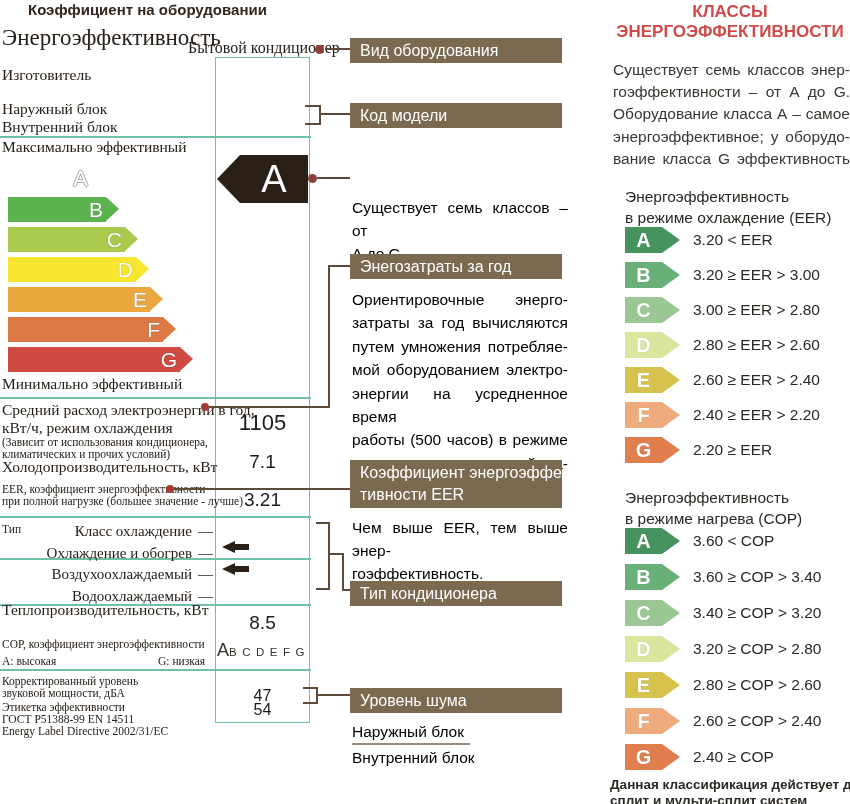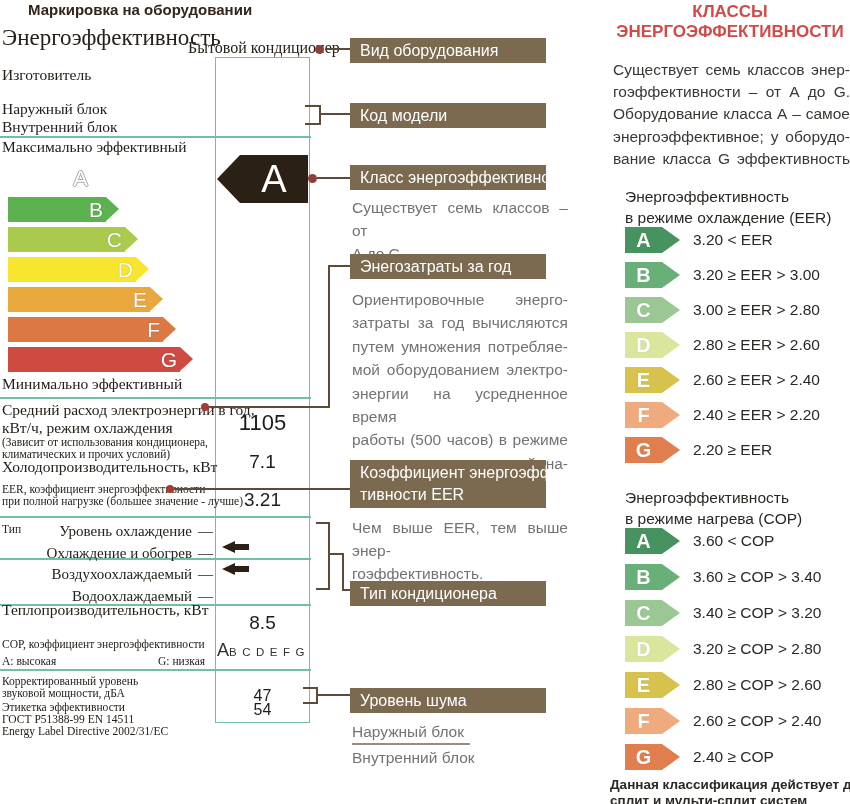--- a/index.html
+++ b/index.html
@@ -44,26 +44,26 @@
   .blk .bh{width:0;height:0;border-top:6.5px solid transparent;border-bottom:6.5px solid transparent;
            border-right:13px solid #2a2016}
   .blk .btl{width:14px;height:6px;background:#2a2016}
   #blk1{left:222px;top:541px}
   #blk2{left:222px;top:563px}
   
   #copletters{left:217px;top:640px;width:92px;display:flex;align-items:baseline;color:#35302b}
   .copA{font-size:18px}
   .coprest{font-size:11.5px;letter-spacing:5.5px;}
   
-  .callout{left:350px;width:196px;background:#7b6950;color:#fff;font-size:16px;line-height:25px;
+  .callout{left:350px;width:212px;background:#7b6950;color:#fff;font-size:16px;line-height:25px;
            height:25px;padding-left:10px;box-sizing:border-box;white-space:nowrap}
   #cb1{top:38px}#cb2{top:103px}#cb3{top:165px}#cb4{top:254px}
   #cb5{top:460px;height:48px;line-height:22px;padding-top:2px}
   #cb6{top:581px}#cb7{top:688px}
-  .mid{left:352px;width:216px;color:#737373;font-size:15.5px}
+  .mid{left:352px;width:216px;color:#000000;font-size:15.5px}
   .jl{text-align:justify;text-align-last:justify}
   #mclassnote{top:196px;line-height:23px}
   #mpara{top:288px;line-height:23.4px}
   #meernote{top:516px;line-height:23px}
   #mnar{top:723px;white-space:nowrap}
   #mdivider{top:743px;left:352px;width:118px;height:2px;background:#9a8d80}
   #mvnu{top:749px;white-space:nowrap}
   
   #ptitle{left:610px;top:2px;width:240px;text-align:center;color:#cf4b49;font-weight:bold;
           font-size:17px;line-height:19.5px}
@@ -78,21 +78,21 @@
   .rrow .rt{width:0;height:0;border-top:13px solid transparent;border-bottom:13px solid transparent;
             border-left-width:18px;border-left-style:solid}
   .rrow .rx{margin-left:13px;font-size:15.5px;color:#2c2824;white-space:nowrap}
   #rfooter{left:610px;top:777px;font-size:13.5px;font-weight:bold;color:#2c2824;line-height:15.5px;white-space:nowrap}
 </style>
 </head>
 <body>
 
 <div id="canvas">
 
-  <div id="pagetitle" class="p">Маркировка на оборудовании</div>
+  <div id="pagetitle" class="p">Коэффициент на оборудовании</div>
   <div id="lheading" class="p serif">Энергоэффективность</div>
   <div id="ldevice" class="p serif">Бытовой кондиционер</div>
 
   <div id="labelbox" class="p"></div>
   <div class="p teal hline" style="top:136px"></div>
   <div class="p teal hline" style="top:397px"></div>
   <div class="p teal hline" style="top:516px"></div>
   <div class="p teal hline" style="top:558px"></div>
   <div class="p teal hline" style="top:604px"></div>
   <div class="p teal hline" style="top:669px"></div>
@@ -157,21 +157,21 @@
   <div class="p serif" style="left:2px;top:458px">Холодопроизводительность, кВт</div>
   <div class="p val" style="top:451px;font-size:19px">7.1</div>
 
   <div class="p ssm" style="left:2px;top:483px">EER, коэффициент энергоэффективности</div>
   <div class="p ssm" style="left:2px;top:495px">при полной нагрузке (большее значение - лучше)</div>
   <div class="p val" style="top:489px;font-size:19px">3.21</div>
 
   <div class="p ssm" style="left:2px;top:523px">Тип</div>
   <div id="types" class="p">
     <div class="trow">
-        <span>Уровень охлаждение</span>
+        <span>Класс охлаждение</span>
         <span class="dash">—</span>
       </div>
     <div class="trow">
         <span>Охлаждение и обогрев</span>
         <span class="dash">—</span>
       </div>
     <div class="trow">
         <span>Воздухоохлаждаемый</span>
         <span class="dash">—</span>
       </div>
@@ -234,21 +234,20 @@
   <div class="p cvline" style="left:342px;top:553px;height:38px"></div>
   <div class="p cline" style="left:344px;top:589px;width:6px"></div>
 
   <div class="p cline" style="left:303px;top:687px;width:15px"></div>
   <div class="p cline" style="left:303px;top:702px;width:15px"></div>
   <div class="p cvline" style="left:316px;top:687px;height:17px"></div>
   <div class="p cline" style="left:318px;top:694px;width:32px"></div>
 
   <div id="cb1" class="p callout">Вид оборудования</div>
   <div id="cb2" class="p callout">Код модели</div>
-  <div id="cb3" class="p callout">Класс энергоэффективности</div>
   <div id="mclassnote" class="p mid">
     <div class="jl">Существует семь классов – от</div>
     <div>А до G.</div>
   </div>
   <div id="cb4" class="p callout">Энегозатраты за год</div>
   <div id="mpara" class="p mid">
     <div class="jl">Ориентировочные энерго-</div>
     <div class="jl">затраты за год вычисляются</div>
     <div class="jl">путем умножения потребляе-</div>
     <div class="jl">мой оборудованием электро-</div>

